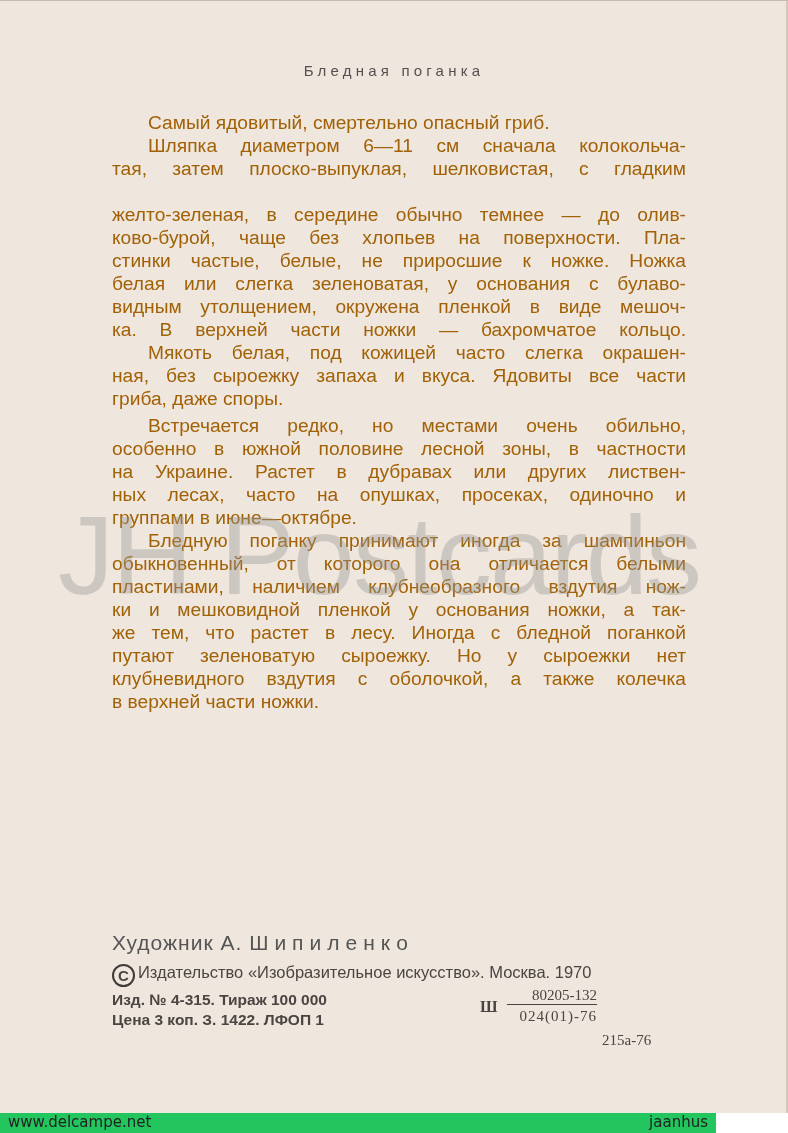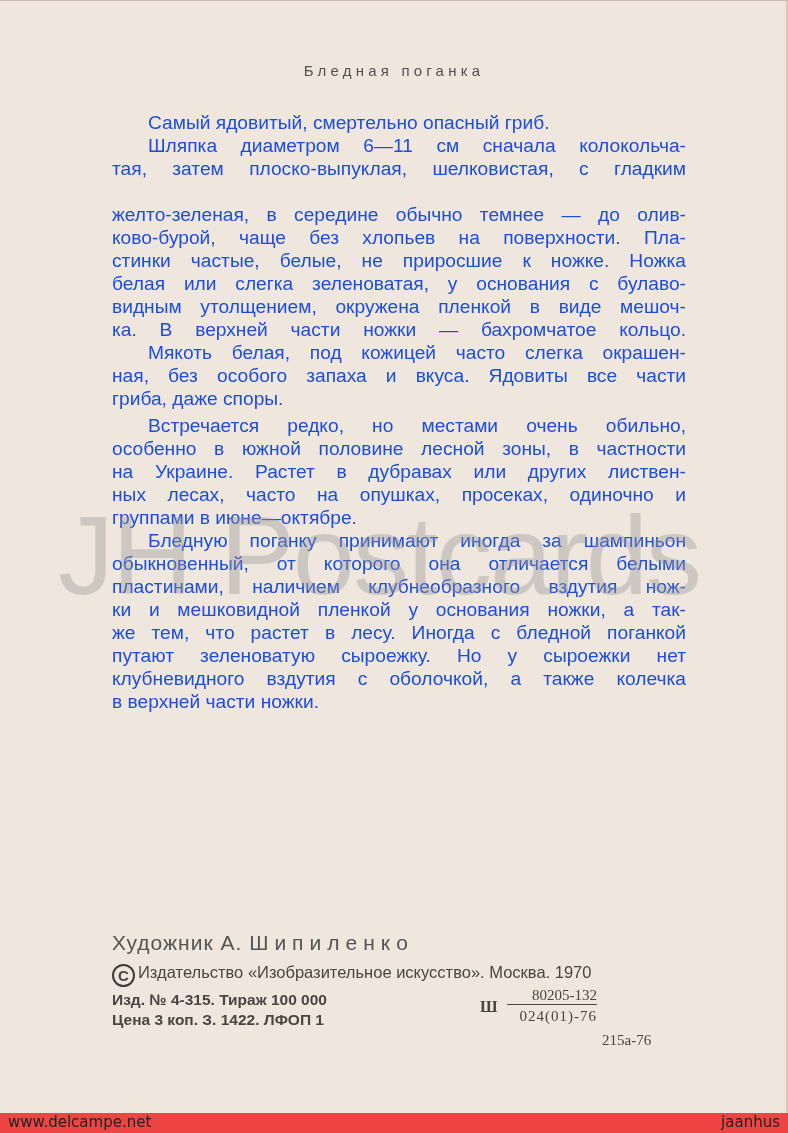--- a/index.html
+++ b/index.html
@@ -2,21 +2,21 @@
 <html><head>
 <meta charset="utf-8">
 <style>
   html, body { margin:0; padding:0; }
   body { width:788px; height:1133px; background:#ffffff; position:relative; overflow:hidden; }
   .card {
     position:absolute; left:0; top:0; width:786px; height:1112px;
     background:#efe6dd;
     border-top:1px solid #c9b9ac; border-right:2px solid #d8c8bb;
   }
-  .text { font-family:"Liberation Serif", "DejaVu Serif", serif; color:#1d4ed8; }
+  .text { font-family:"Liberation Serif", "DejaVu Serif", serif; color:#a16207; }
   .title {
     position:absolute; left:0; width:788px; top:61px; text-align:center;
     font-size:15px; letter-spacing:4.2px; font-family:"Liberation Sans", sans-serif; color:#555050;
   }
   .line {
     position:absolute; left:112px; width:574px; height:22px; line-height:22px;
     font-size:19.2px; white-space:nowrap; text-align:justify; text-align-last:justify;
     font-family:"Liberation Sans Narrow","Liberation Sans", sans-serif;
     transform-origin:left center;
   }
@@ -37,21 +37,21 @@
   .small { font-size:15.5px; font-family:"Liberation Sans", sans-serif;font-weight:bold; }
   .izd { top:990px; }
   .price { top:1010px; }
   .postal { top:1029px; letter-spacing:0.6px; }
   .fraction-block { position:absolute; left:480px; top:985px; height:44px; font-family:"Liberation Serif", serif; color:#4a4542; }
   .sh { position:absolute; left:0; top:12px; font-size:16px; font-weight:bold; }
   .frac { position:absolute; left:27px; top:0; width:90px; text-align:right; font-size:15px; }
   .frac .num { display:block; height:18px; line-height:18px; border-bottom:1.5px solid #4a4542; }
   .frac .den { display:block; height:20px; line-height:22px; letter-spacing:1px; }
   .code { position:absolute; left:122px; top:12px; font-size:15px;margin-top:34px; }
-  .site-footer { position:absolute; left:0; top:1113px; width:788px; height:20px; background:#ef4444;
+  .site-footer { position:absolute; left:0; top:1113px; width:716px; height:20px; background:#22c55e;
     font-family:"DejaVu Sans", sans-serif; font-size:15px; color:#222; }
   .site-left { position:absolute; left:8px; top:0; }
   .site-right { position:absolute; right:8px; top:0; }
 </style>
 </head>
 <body>
 
 <div class="card">
   <div class="title text">Бледная поганка</div>
 
@@ -60,21 +60,21 @@
   <div class="line indent text" style="top:134px">Шляпка диаметром 6—11 см сначала колокольча-</div>
   <div class="line text" style="top:157px">тая, затем плоско-выпуклая, шелковистая, с гладким</div>
   <div class="line text" style="top:203px">желто-зеленая, в середине обычно темнее — до олив-</div>
   <div class="line text" style="top:226px">ково-бурой, чаще без хлопьев на поверхности. Пла-</div>
   <div class="line text" style="top:249px">стинки частые, белые, не приросшие к ножке. Ножка</div>
   <div class="line text" style="top:272px">белая или слегка зеленоватая, у основания с булаво-</div>
   <div class="line text" style="top:295px">видным утолщением, окружена пленкой в виде мешоч-</div>
   <div class="line text" style="top:318px">ка. В верхней части ножки — бахромчатое кольцо.</div>
 
   <div class="line indent text" style="top:341px">Мякоть белая, под кожицей часто слегка окрашен-</div>
-  <div class="line text" style="top:364px">ная, без особого запаха и вкуса. Ядовиты все части</div>
+  <div class="line text" style="top:364px">ная, без сыроежку запаха и вкуса. Ядовиты все части</div>
   <div class="line last text" style="top:387px">гриба, даже споры.</div>
 
   <div class="line indent text" style="top:414px">Встречается редко, но местами очень обильно,</div>
   <div class="line text" style="top:437px">особенно в южной половине лесной зоны, в частности</div>
   <div class="line text" style="top:460px">на Украине. Растет в дубравах или других листвен-</div>
   <div class="line text" style="top:483px">ных лесах, часто на опушках, просеках, одиночно и</div>
   <div class="line last text" style="top:506px">группами в июне—октябре.</div>
 
   <div class="line indent text" style="top:529px">Бледную поганку принимают иногда за шампиньон</div>
   <div class="line text" style="top:552px">обыкновенный, от которого она отличается белыми</div>

